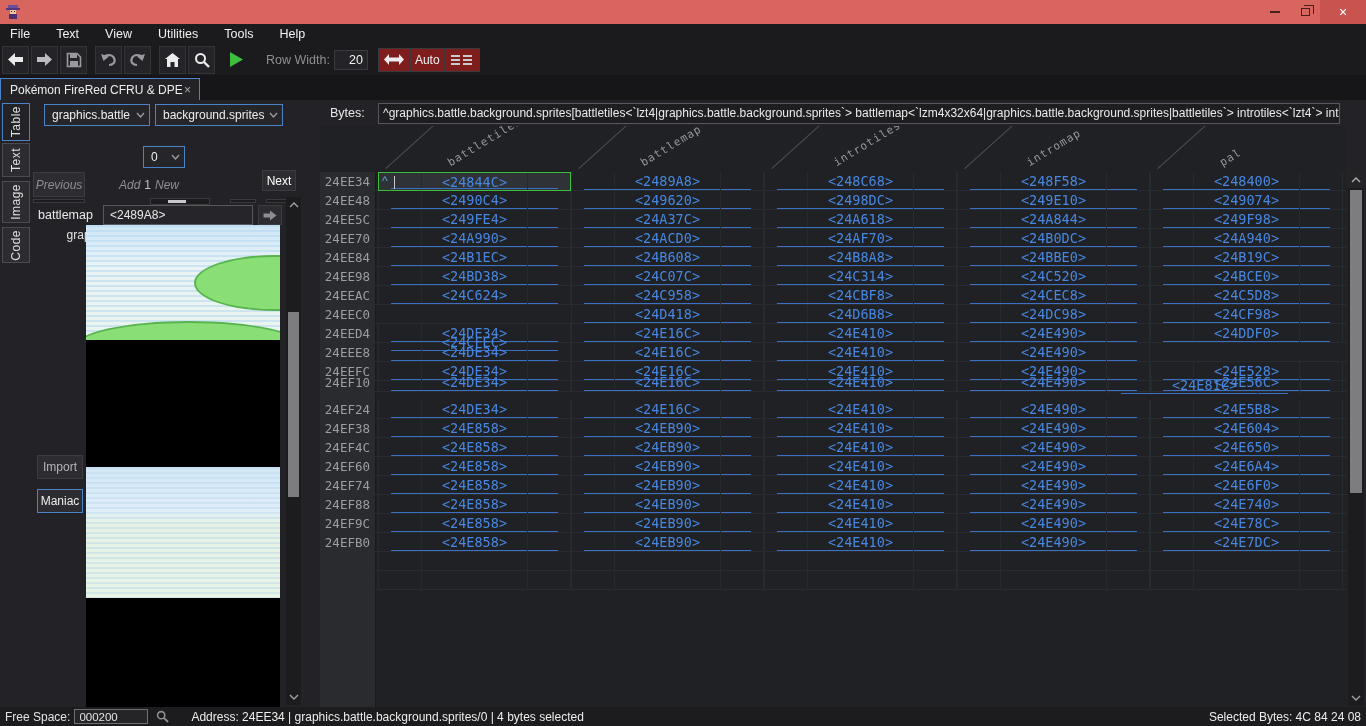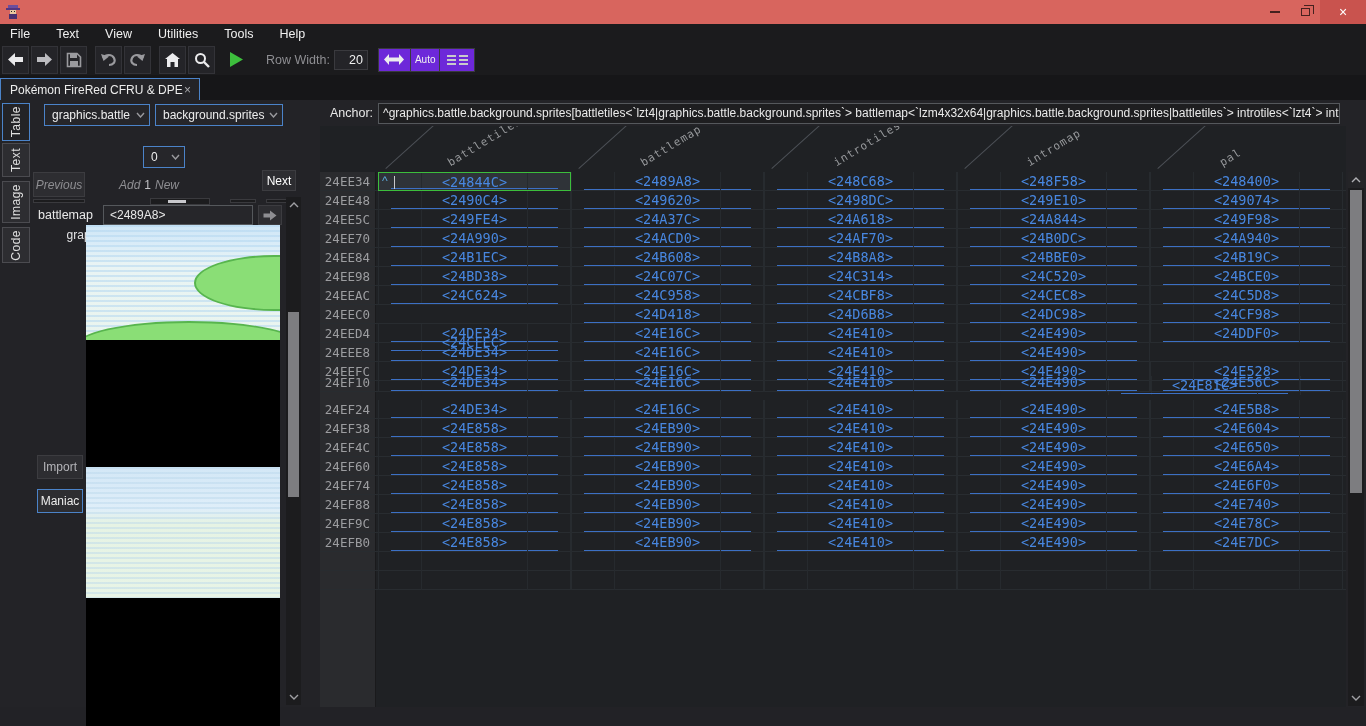--- a/index.html
+++ b/index.html
@@ -22,21 +22,21 @@
   #menubar { position:absolute; top:24px; left:0; width:100%; height:20px; background:#1B1B1D; display:flex; align-items:center; padding-left:10px; gap:26px; }
   .menu-item { font-size:12.5px; color:#F0F0F0; cursor:default; }
 
   
   #toolbar { position:absolute; top:44px; left:0; width:100%; height:31px; background:#1B1B1D; display:flex; align-items:center; }
   .tbtn { width:27px; height:28px; margin-left:2px; background:#242428; border:1px solid #333338; display:flex; align-items:center; justify-content:center; }
   .tbtn.gap { margin-left:8px; }
   .tb-label { color:#8E8E92; font-size:12.5px; margin-left:16px; }
   #row-width-input { width:34px; height:20px; margin-left:4px; background:#242428; border:1px solid #3A3A3E; color:#F0F0F0; font-size:12.5px; text-align:right; padding-right:4px; }
   .toggle-group { display:flex; margin-left:10px; border:1px solid #3A3A3E; height:24px; }
-  .tg-btn { display:flex; align-items:center; justify-content:center; padding:0 4px; border-right:1px solid #3A3A3E; background:#6d28d9; color:#F0F0F0; font-size:10px; }
+  .tg-btn { display:flex; align-items:center; justify-content:center; padding:0 4px; border-right:1px solid #3A3A3E; background:#7f1d1d; color:#F0F0F0; font-size:12px; }
   .tg-btn:last-child { border-right:none; }
   .lines-icon { display:flex; gap:3px; }
   .lines-col { display:flex; flex-direction:column; gap:2px; }
   .lines-col i { display:block; width:9px; height:2px; background:#C9C9CC; }
 
   
   #tabstrip { position:absolute; top:75px; left:0; width:100%; height:25px; background:#161618; }
   #file-tab { position:absolute; left:0; top:3px; width:200px; height:22px; background:#232327; border:1px solid #4B83C9; border-bottom:none; display:flex; align-items:center; padding-left:9px; }
   #file-tab .lbl { font-size:12px; color:#ECECEC; }
   #file-tab .close { margin-left:auto; margin-right:8px; color:#A8A8AC; font-size:12px; }
@@ -313,21 +313,21 @@
           </svg>
       </div>
       <div class="vs-thumb" style="top:115px; height:185px;"></div>
       <div class="vs-arrow" style="bottom:0;">
         <svg width="10" height="6" viewBox="0 0 10 6">
             <path d="M1 1 L5 5 L9 1" fill="none" stroke="#A0A0A4" stroke-width="1.4"></path>
           </svg>
       </div>
     </div>
 
-    <div id="anchor-label" style="top:6px;">Anchor:</div>
+    <div id="anchor-label" style="top:6px;">Bytes:</div>
     <div id="anchor-input" style="top:3px;">^graphics.battle.background.sprites[battletiles&lt;`lzt4|graphics.battle.background.sprites`&gt; battlemap&lt;`lzm4x32x64|graphics.battle.background.sprites|battletiles`&gt; introtiles&lt;`lzt4`&gt; int</div>
 
     <div id="hex-table" style="top:26px; height:581px;">
       <div id="gutter-strip"></div>
       <div id="hex-header">
           <div class="diag" style="left: 66px; top: 42px;"></div>
           <div class="hcol" style="left: 132px; top: 30px;">battletiles</div>
           <div class="diag" style="left: 259px; top: 42px;"></div>
           <div class="hcol" style="left: 325px; top: 30px;">battlemap</div>
           <div class="diag" style="left: 452px; top: 42px;"></div>
@@ -825,14 +825,24 @@
       </div>
       <div class="vs-thumb" style="top:18px; height:303px;"></div>
       <div class="vs-arrow" style="bottom:0;">
         <svg width="10" height="6" viewBox="0 0 10 6">
             <path d="M1 1 L5 5 L9 1" fill="none" stroke="#A0A0A4" stroke-width="1.4"></path>
           </svg>
       </div>
     </div>
   </div>
 
+  <div id="statusbar">
+    <span id="free-space-label">Free Space:</span>
+    <input id="free-space-input" readonly="" value="000200" style="">
+    <svg id="status-search" width="13" height="13" viewBox="0 0 13 13">
+        <circle cx="5.2" cy="5.2" r="3.6" fill="none" stroke="#8E8E92" stroke-width="1.6"></circle>
+        <line x1="8" y1="8" x2="12" y2="12" stroke="#8E8E92" stroke-width="1.8"></line>
+      </svg>
+    <span id="address-text">Address: 24EE34 | graphics.battle.background.sprites/0 | 4 bytes selected</span>
+    <span id="selected-bytes">Selected Bytes: 4C 84 24 08</span>
+  </div>
 
 </div>
 
 </body></html>

